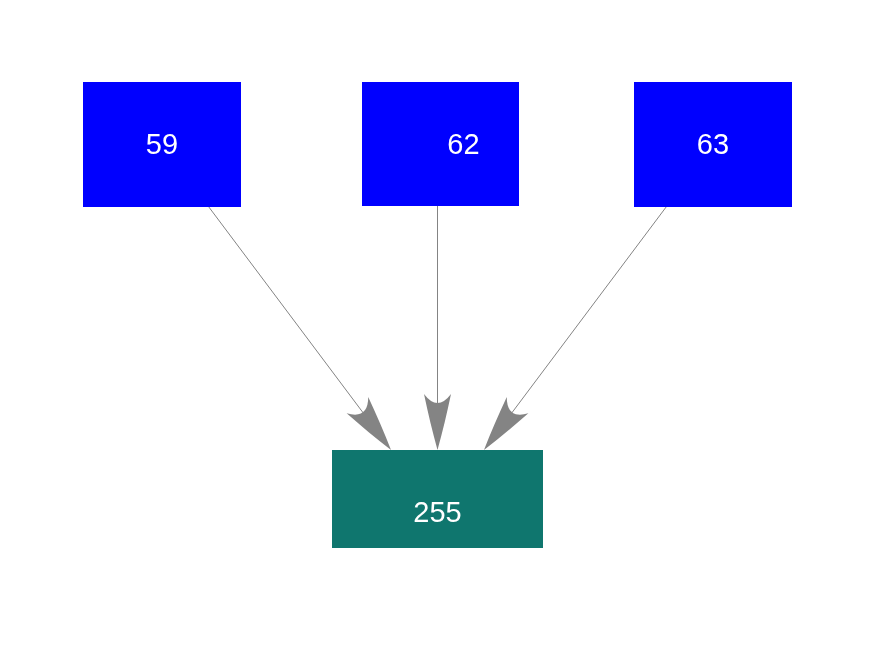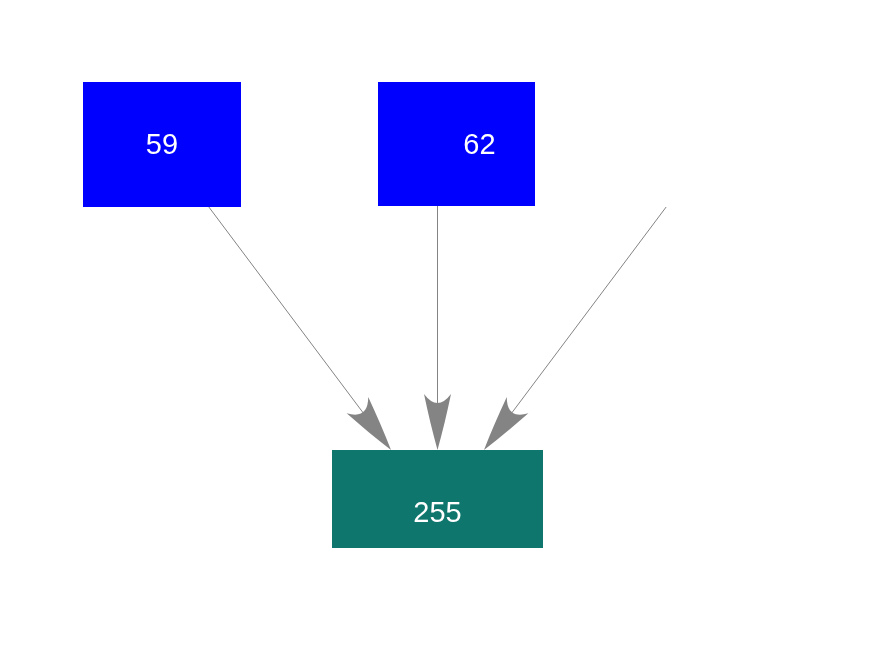--- a/index.html
+++ b/index.html
@@ -48,19 +48,22 @@
       <path d="M 0 0 C -18 -5 -37 -9.5 -56 -13.5 Q -38 0 -56 13.5 C -37 9.5 -18 5 0 0 Z" fill="#848484" transform="translate(391.02108843537417,450) rotate(53.142576941268494)"></path>
       <line x1="437.5" y1="206" x2="437.5" y2="405" stroke="#848484" stroke-width="1"></line>
       <path d="M 0 0 C -18 -5 -37 -9.5 -56 -13.5 Q -38 0 -56 13.5 C -37 9.5 -18 5 0 0 Z" fill="#848484" transform="translate(437.5,450) rotate(90)"></path>
       <line x1="666.1462585034013" y1="207" x2="510.9710729104996" y2="413.99412234261854" stroke="#848484" stroke-width="1"></line>
       <path d="M 0 0 C -18 -5 -37 -9.5 -56 -13.5 Q -38 0 -56 13.5 C -37 9.5 -18 5 0 0 Z" fill="#848484" transform="translate(483.97891156462583,450) rotate(126.85742305873153)"></path>
     </svg>
 
 <div class="node" style="left: 83px; top: 82px; width: 158px; height: 125px; background: rgb(0, 0, 255);">
       <span class="node-label" style="color: rgb(255, 255, 255);">59</span>
     </div>
-    <div class="node" style="left: 378px; top: 82px; width: 157px; height: 124px; background: rgb(0, 0, 255); padding-left: 46px;">
+    <div class="node" style="left: 362px; top: 82px; width: 157px; height: 124px; background: rgb(0, 0, 255); padding-left: 46px;">
       <span class="node-label" style="color: rgb(255, 255, 255);">62</span>
+    </div>
+    <div class="node" style="left: 634px; top: 82px; width: 158px; height: 125px; background: rgb(0, 0, 255);">
+      <span class="node-label" style="color: rgb(255, 255, 255);">63</span>
     </div>
     <div class="node" style="left: 332px; top: 450px; width: 211px; height: 124px; background: #0f766e;">
       <span class="node-label" style="color: rgb(255, 255, 255);">255</span>
     </div>
   </div>
 
 </body></html>

